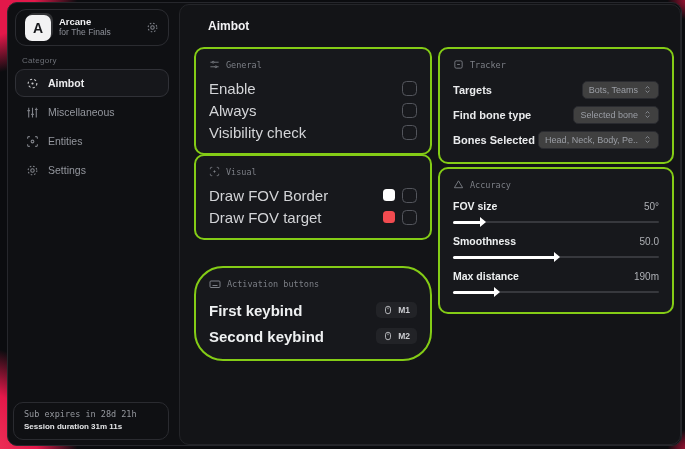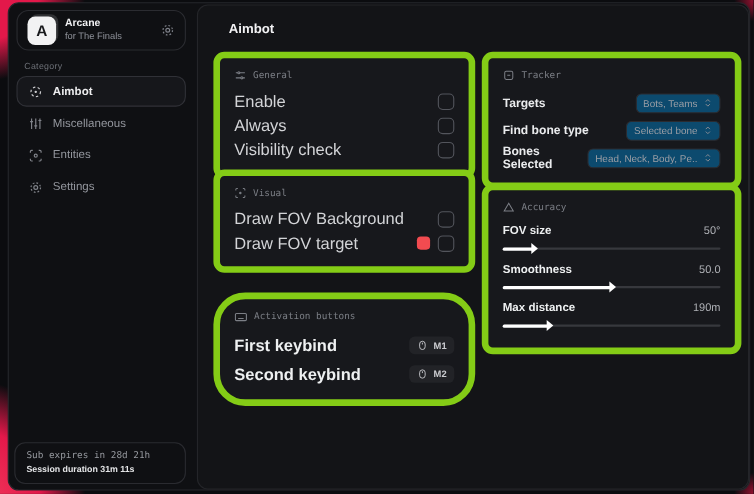--- a/index.html
+++ b/index.html
@@ -50,42 +50,42 @@
   }
   .sub-line1{ font-family:"DejaVu Sans Mono", monospace; font-size:8.5px; color:#96999f; }
   .sub-line2{ font-size:8px; font-weight:bold; color:#e4e5e7; margin-top:3px; }
   
   .main{
     position:absolute; left:171px; top:1px; width:502px; height:441px;
     background:#131417; border:1px solid #242529; border-radius:10px;
   }
   .page-title{ position:absolute; left:28px; top:14px; color:#f2f2f4; font-size:12px; font-weight:bold; }
   .card{
-    position:absolute; background:#17181c; border:6px solid #84cc16; border-radius:10px;
+    position:absolute; background:#17181c; border:2px solid #84cc16; border-radius:10px;
     padding:10px 13px;
   }
   .card-title{
     display:flex; align-items:center; gap:6px;
     font-family:"DejaVu Sans Mono", monospace; font-size:8.5px; color:#7c7f86;
     margin-bottom:7px;
   }
   .card-title .icon{ color:#7c7f86; }
   .row{ display:flex; align-items:center; height:22px; }
   .row-label{ color:#d3d4d7; font-size:15px; font-weight:500; }
   .row .spacer{ flex:1; }
   .checkbox{
     width:15px; height:15px; border:1.5px solid #53555c; border-radius:4.5px; background:transparent;
   }
   .swatch{ width:12px; height:12px; border-radius:3.5px; margin-right:7px; }
   .pill{
     display:flex; align-items:center; gap:5px; background:#222327; border-radius:5px;
     padding:3px 7px; color:#cbccd0; font-size:8.5px; font-weight:bold;
   }
   .select{
-    display:flex; align-items:center; gap:5px; background:#0c4a6e; border:1px solid #2a2b30;
+    display:flex; align-items:center; gap:5px; background:#404040; border:1px solid #2a2b30;
     border-radius:5px; padding:3px 6px; color:#9b9ea5; font-size:9px; max-width:152px;
   }
   .select .val{ white-space:nowrap; overflow:hidden; text-overflow:ellipsis; }
   .select .icon{ flex:0 0 auto; color:#8a8d94; }
   .t-row{ display:flex; align-items:center; height:25px; justify-content:space-between; }
   .t-label{ color:#eaebed; font-size:11px; font-weight:bold; }
   .a-row{ margin-bottom:5px; }
   .a-head{ display:flex; justify-content:space-between; align-items:center; height:18px; }
   .a-label{ color:#eef0f1; font-size:10.5px; font-weight:bold; }
   .a-value{ color:#aeb0b5; font-size:10px; }
@@ -200,22 +200,23 @@
       <div class="card-title">
         <span class="icon">
           <svg width="11" height="11" viewBox="0 0 24 24" fill="none" stroke="currentColor" stroke-width="2">
             <path d="M3 7V5a2 2 0 0 1 2-2h2M17 3h2a2 2 0 0 1 2 2v2M21 17v2a2 2 0 0 1-2 2h-2M7 21H5a2 2 0 0 1-2-2v-2"></path>
               <circle cx="12" cy="12" r="1.4" fill="currentColor"></circle>
           </svg>
         </span>
         <span>Visual</span>
       </div>
       <div class="row">
-        <span class="row-label">Draw FOV Background</span>
-        <span class="spacer"></span>
+        <span class="row-label">Draw FOV Border</span>
+        <span class="spacer"></span>
+        <span class="swatch" style="background: rgb(255, 255, 255);"></span>
         <span class="checkbox"></span>
       </div>
       <div class="row">
         <span class="row-label">Draw FOV target</span>
         <span class="spacer"></span>
         <span class="swatch" style="background: rgb(242, 75, 80);"></span>
         <span class="checkbox"></span>
       </div>
     </div>
 

